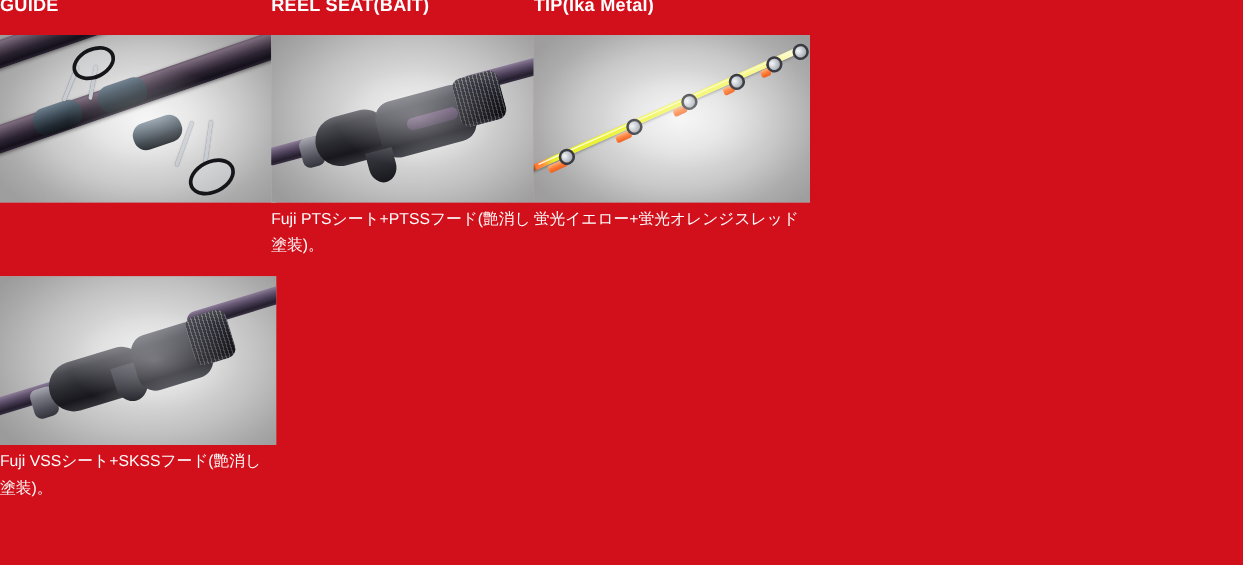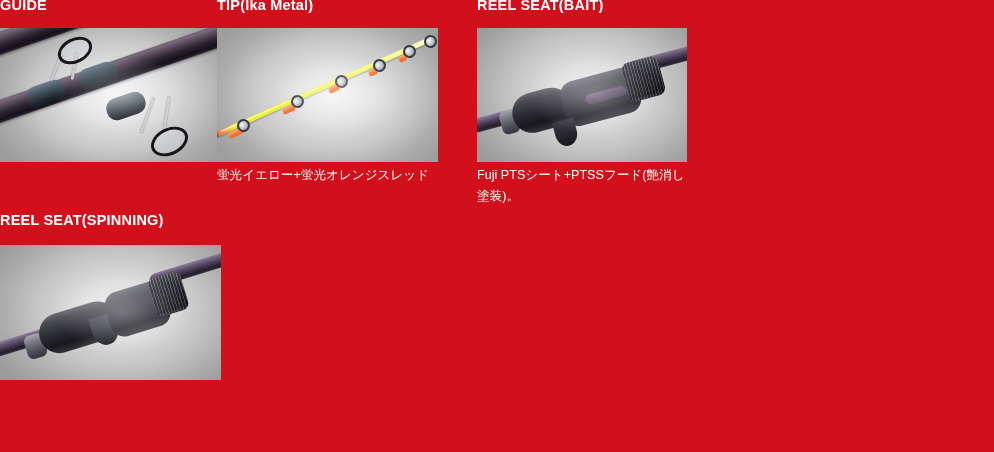--- a/index.html
+++ b/index.html
@@ -350,20 +350,37 @@
         <div class="guide-leg leg-1a"></div>
         <div class="guide-leg leg-1b"></div>
         <div class="guide-ring ring-1"></div>
         <div class="guide-leg leg-2a"></div>
         <div class="guide-leg leg-2b"></div>
         <div class="guide-ring ring-2"></div>
         <div class="gloss"></div>
       </div>
     </div>
 
+
+    <div class="cell cell-4">
+      <div class="heading">REEL SEAT(BAIT)</div>
+      <div class="photo p-bait">
+        <div class="backdrop dim"></div>
+        <div class="seat-blank bs-blank-l"></div>
+        <div class="seat-blank bs-blank-r"></div>
+        <div class="seat-collar bs-collar"></div>
+        <div class="seat-grip bs-grip"></div>
+        <div class="seat-body bs-body"></div>
+        <div class="bs-logo"></div>
+        <div class="seat-trigger bs-trigger"></div>
+        <div class="seat-nut bs-nut"></div>
+        <div class="gloss"></div>
+      </div>
+      <div class="caption caption-wide">Fuji PTSシート+PTSSフード(艶消し塗装)。</div>
+    </div>
 
     <div class="cell cell-3">
       <div class="heading">TIP(Ika Metal)</div>
       <div class="photo p-ikameta">
         <div class="backdrop"></div>
         <div class="ika-rod"></div>
         <div class="thr-o thr-o1"></div>
         <div class="thr-o thr-o2"></div>
         <div class="thr-o thr-o3"></div>
         <div class="thr-o thr-o4"></div>
@@ -372,54 +389,37 @@
         <div class="ig ig-2"></div>
         <div class="ig ig-3"></div>
         <div class="ig ig-4"></div>
         <div class="ig ig-5"></div>
         <div class="ig ig-6"></div>
         <div class="gloss"></div>
       </div>
       <div class="caption">蛍光イエロー+蛍光オレンジスレッド</div>
     </div>
 
-    <div class="cell cell-4">
-      <div class="heading">REEL SEAT(BAIT)</div>
-      <div class="photo p-bait">
-        <div class="backdrop dim"></div>
-        <div class="seat-blank bs-blank-l"></div>
-        <div class="seat-blank bs-blank-r"></div>
-        <div class="seat-collar bs-collar"></div>
-        <div class="seat-grip bs-grip"></div>
-        <div class="seat-body bs-body"></div>
-        <div class="bs-logo"></div>
-        <div class="seat-trigger bs-trigger"></div>
-        <div class="seat-nut bs-nut"></div>
-        <div class="gloss"></div>
-      </div>
-      <div class="caption caption-wide">Fuji PTSシート+PTSSフード(艶消し塗装)。</div>
-    </div>
-
   </div>
 
   <div class="row row-2">
 
     <div class="cell cell-1">
-      <div class="heading">REEL SEAT(SPINNING)</div>
       <div class="photo p-spin">
         <div class="backdrop dim"></div>
         <div class="seat-blank ss-blank-l"></div>
         <div class="seat-blank ss-blank-r"></div>
         <div class="seat-collar ss-collar"></div>
         <div class="seat-grip ss-grip"></div>
         <div class="ss-hood"></div>
         <div class="seat-body ss-body"></div>
         <div class="seat-nut ss-nut"></div>
         <div class="gloss"></div>
       </div>
+      <div class="caption">Fuji VSSシート+SKSSフード(艶消し塗装)。</div>
     </div>
 
     <div class="cell cell-2"></div>
     <div class="cell cell-3"></div>
     <div class="cell cell-4"></div>
 
   </div>
 
 </div>
 

